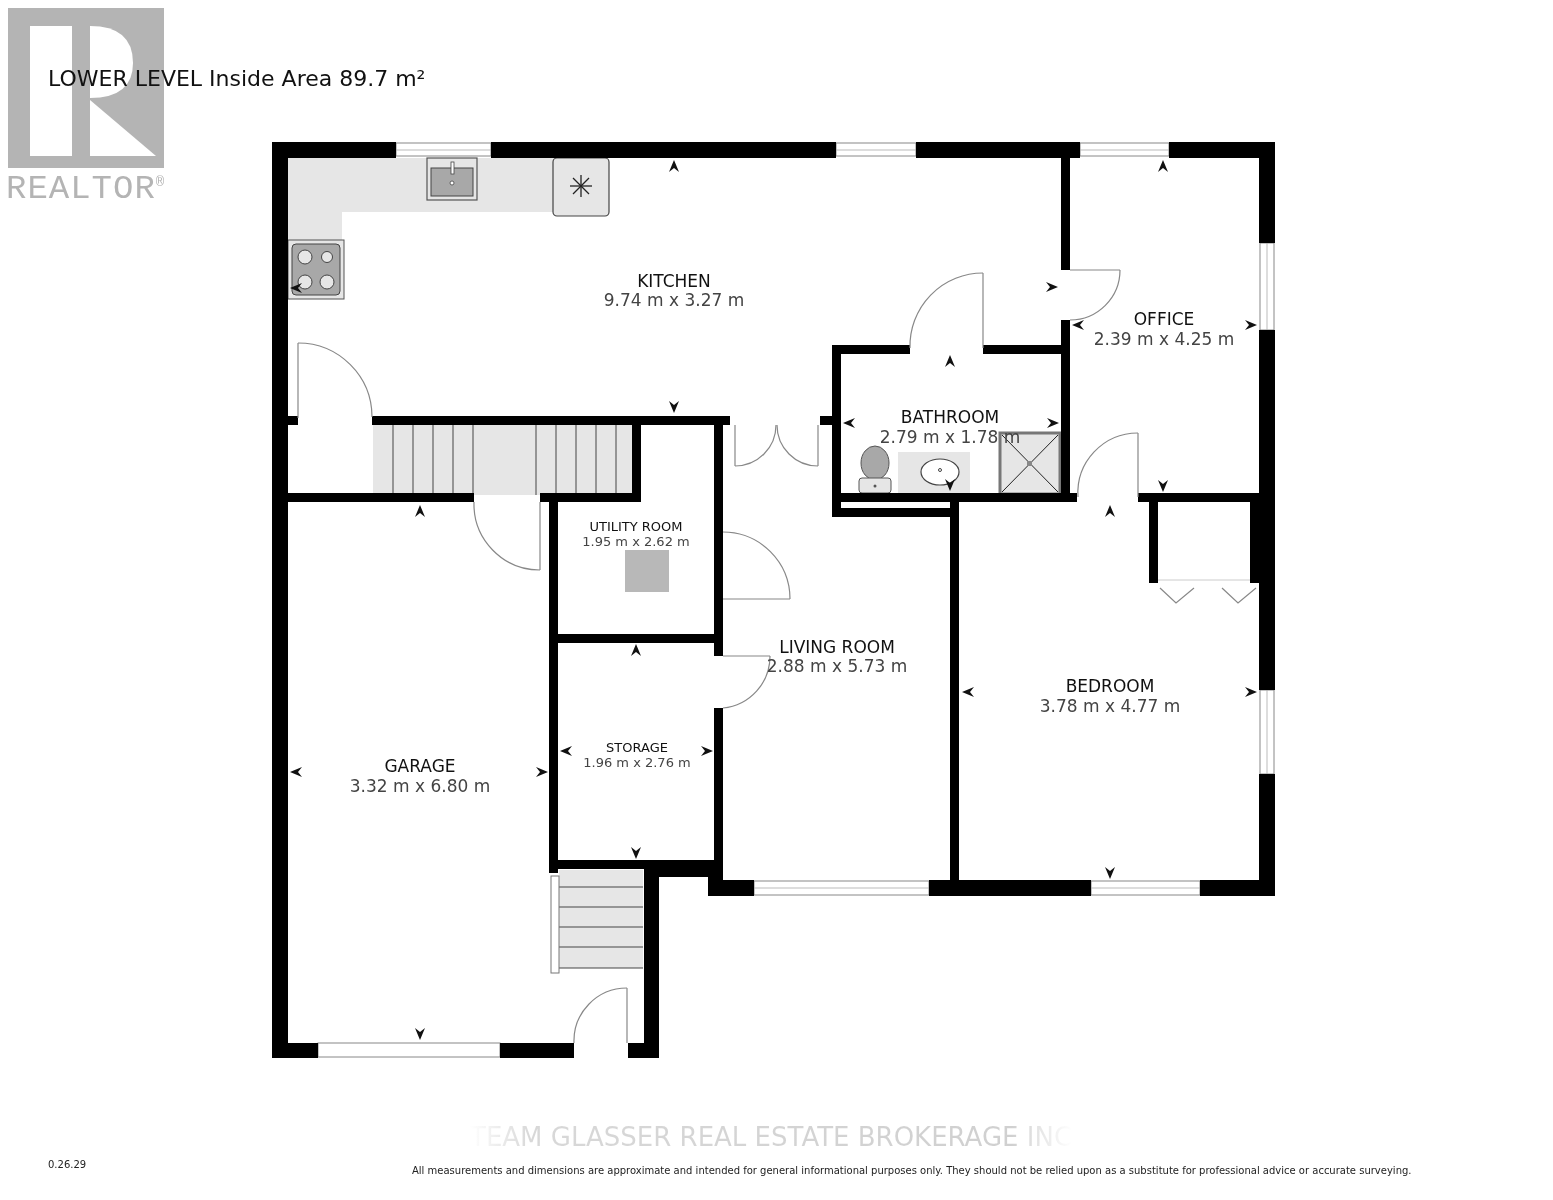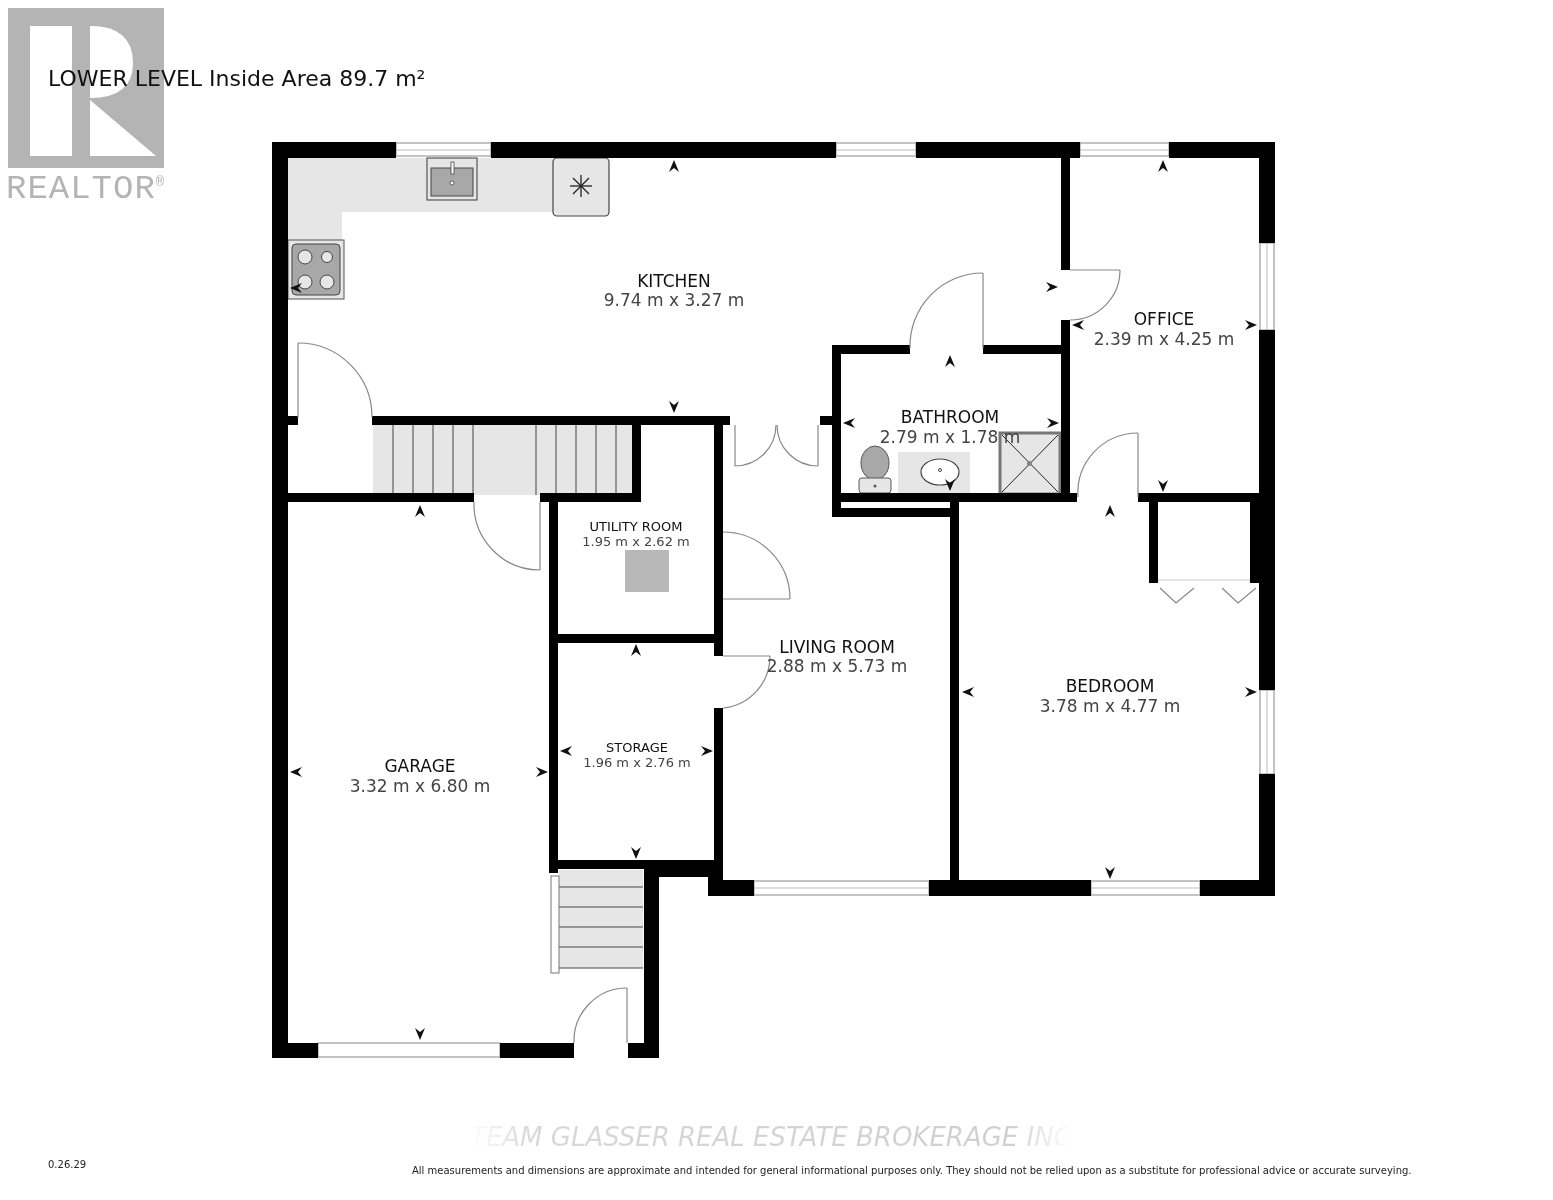--- a/index.html
+++ b/index.html
@@ -4,21 +4,21 @@
 <style>
   html, body { margin:0; padding:0; background:#ffffff; }
   body { width:1553px; height:1200px; position:relative; overflow:hidden; font-family:"DejaVu Sans", sans-serif; }
   #plan { position:absolute; left:0; top:0; width:1553px; height:1200px; }
   .title { position:absolute; left:48px; top:22px; font-size:22px; color:#111; z-index:3; white-space:nowrap;margin-top:44px; }
   .logo { position:absolute; left:8px; top:8px; width:156px; height:160px; z-index:1; }
   .logo-word { position:absolute; left:6px; top:170px; font-size:34px; color:#b4b4b4; letter-spacing:1px; z-index:1; font-family:Liberation Mono, monospace; }
   .logo-word sup { font-size:14px; }
   .version { position:absolute; left:48px; top:1142px; font-size:10px; color:#222;margin-top:17px; }
   .disclaimer { position:absolute; left:412px; top:1142px; font-size:10px; color:#222; white-space:nowrap; z-index:2;margin-top:23px; }
-  .watermark { position:absolute; left:470px; top:1122px; font-size:26px; color:#c8c8c8; white-space:nowrap; letter-spacing:0px; z-index:1; background:linear-gradient(90deg,#fff 0%, #d8d8d8 10%, #d0d0d0 90%, #fff 100%); -webkit-background-clip:text; background-clip:text; color:transparent;font-style:italic; }
+  .watermark { position:absolute; left:470px; top:1122px; font-size:26px; color:#c8c8c8; white-space:nowrap; letter-spacing:0px; z-index:1; background:linear-gradient(90deg,#fff 0%, #d8d8d8 10%, #d0d0d0 90%, #fff 100%); -webkit-background-clip:text; background-clip:text; color:transparent; }
   .room-name { font-family:"DejaVu Sans", sans-serif; fill:#111; }
   .room-dim { font-family:"DejaVu Sans", sans-serif; fill:#444; }
 </style>
 </head>
 <body>
 
 <div class="logo">
   <svg width="156" height="160" viewBox="0 0 156 160">
     <rect x="0" y="0" width="156" height="160" fill="#b4b4b4"></rect>
     <rect x="22" y="18" width="42" height="130" fill="#ffffff"></rect>

